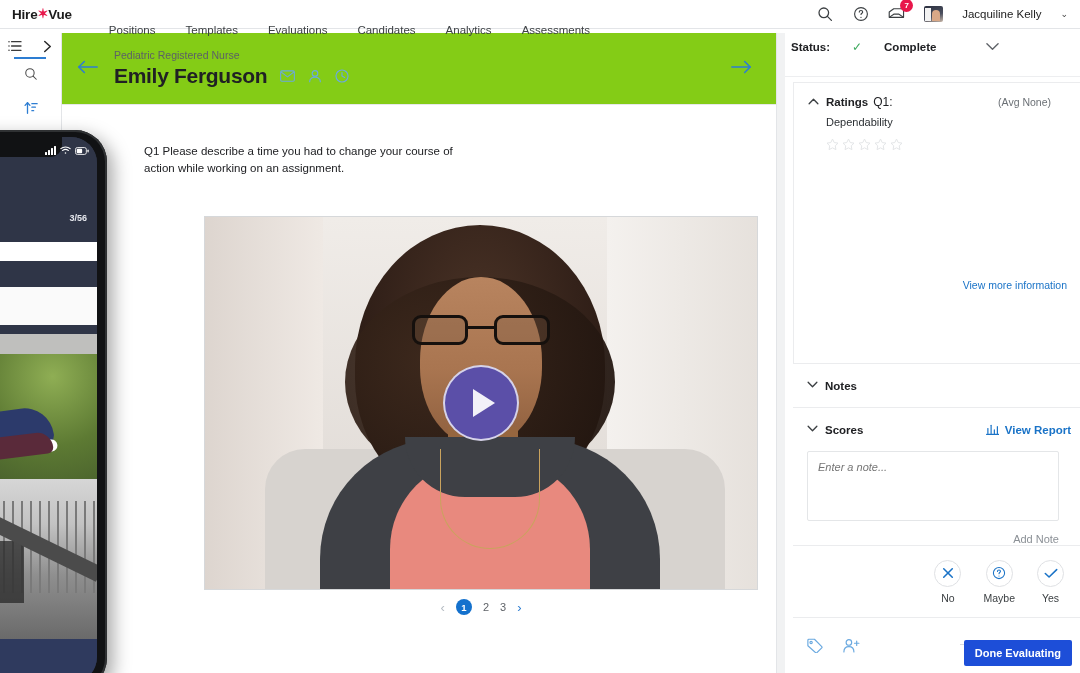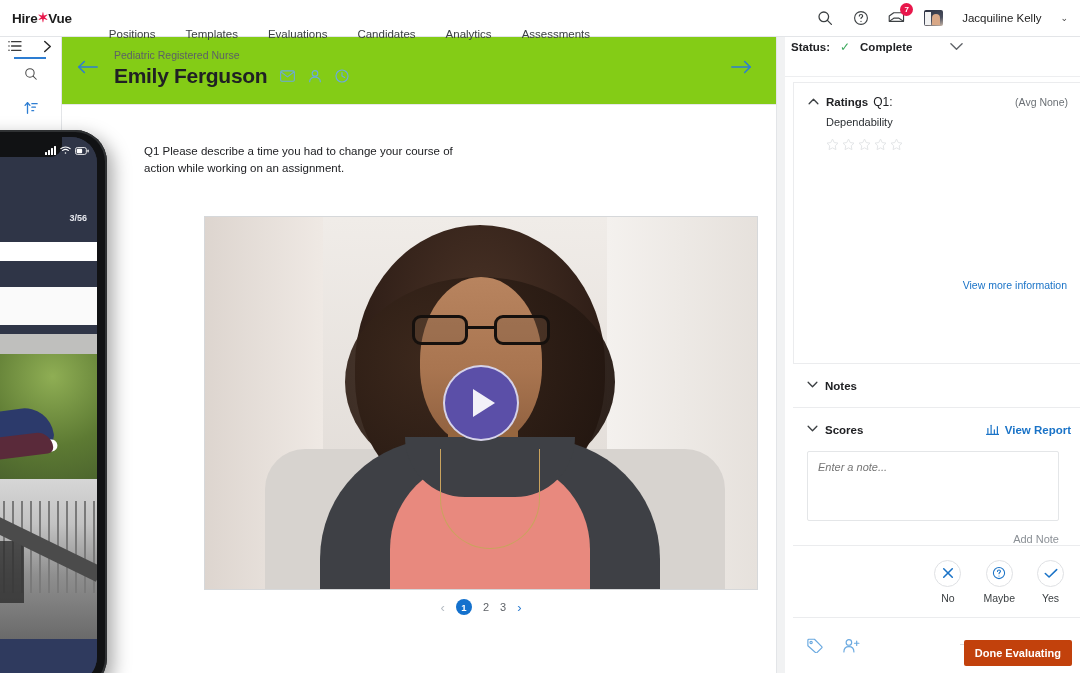--- a/index.html
+++ b/index.html
@@ -6,21 +6,21 @@
   html, body {
     width: 1080px; height: 673px;
     font-family: "Liberation Sans", sans-serif;
     background: #ffffff;
     overflow: hidden;
   }
   #app { position: relative; width: 1080px; height: 673px; background:#fff; }
 
   
   .topnav {
-    position:absolute; left:0; top:0; width:1080px; height:37px;
+    position:absolute; left:0; top:0; width:1080px; height:29px;
     background:#fff; border-bottom:1px solid #e3e5e8;
     display:flex; align-items:center; z-index:30;justify-content:space-between;
   }
   .brand { margin-left:12px; font-size:13.5px; font-weight:700; color:#1c1c1c; letter-spacing:-0.2px; display:flex; align-items:center; }
   .brand .star { color:#e8174b; font-size:13px; margin:0 0px; position:relative; top:-1px;}
   .navlinks { display:flex; align-items:center; margin-left:22px; gap:0;margin-top:32px; }
   .navlink { font-size:11.5px; color:#3c4043; padding:0 15px; cursor:pointer; white-space:nowrap; }
   .nav-right { margin-left:auto; display:flex; align-items:center; gap:18px; padding-right:12px; }
   .nav-icon { width:18px; height:18px; display:flex; align-items:center; justify-content:center; cursor:pointer; color:#3c4043; position:relative; }
   .badge {
@@ -166,30 +166,30 @@
   .pg.arrow.on { color:#2d7dd2; }
 
   
   .rightpanel {
     position:absolute; left:785px; top:33px; width:295px; height:640px;
     background:#fff; display:flex; flex-direction:column;
   }
   .gapcol { position:absolute; left:777px; top:33px; width:8px; height:640px; background:#f1f2f3; }
   .status-row {
     height:44px; display:flex; align-items:center; padding:0 12px 16px 6px;
-    border-bottom:1px solid #edeef0; gap:10px; flex:0 0 auto;
+    border-bottom:1px solid #edeef0; gap:22px; flex:0 0 auto;
   }
   .status-label { font-size:11.5px; font-weight:700; color:#202124; }
   .status-check { color:#3faa5f; font-size:12px; }
   .status-val { font-size:11.5px; font-weight:700; color:#202124; }
   .status-caret { margin-left:28px; color:#5f6368; cursor:pointer; display:flex; }
 
   .ratings-card {
     margin:5px 0 0 8px; border:1px solid #ebecee; border-right:none; border-bottom:none;
-    flex:0 0 auto; height:281px; padding:12px 12px 0 14px; position:relative;
+    flex:0 0 auto; height:281px; padding:12px 29px 0 14px; position:relative;
   }
   .rcard-head { display:flex; align-items:baseline; }
   .chev { color:#3c4043; margin-right:7px; font-size:9px; position:relative; top:-1px;}
   .ratings-title { font-size:11.5px; font-weight:700; color:#202124; }
   .ratings-q { font-size:12px; color:#202124; margin-left:5px; }
   .avg { margin-left:auto; font-size:10.5px; color:#6b7075; }
   .comp-name { font-size:11px; color:#2b2f33; margin:7px 0 5px 18px; }
   .comp-desc { font-size:10.5px; color:#6b7075; line-height:1.5; margin-left:18px; width:218px; }
   .stars { margin:9px 0 0 18px; display:flex; gap:3px; }
   .viewmore { position:absolute; right:13px; top:196px; font-size:10.5px; color:#1a73c7; cursor:pointer; }
@@ -219,21 +219,21 @@
     display:flex; align-items:center; justify-content:center; color:#1a73c7; background:#fff;
   }
   .vlabel { font-size:10.5px; color:#3c4043; }
 
   .footer {
     margin-left:8px; border-top:1px solid #ebecee; flex:1 1 auto;
     display:flex; align-items:center; padding:0 8px 0 14px; gap:20px; position:relative;
   }
   .ficon { color:#6aa9e0; cursor:pointer; display:flex; }
   .done-btn {
-    position:absolute; right:8px; bottom:7px; background:#c2410c; color:#fff;
+    position:absolute; right:8px; bottom:7px; background:#1d4ed8; color:#fff;
     font-size:11px; font-weight:700; padding:7px 11px; border:none; border-radius:2px; cursor:pointer;
     font-family:"Liberation Sans", sans-serif;
   }
   .done-underline { position:absolute; right:8px; bottom:28px; width:112px; height:1px; background:#d9dbde; }
 </style>
 </head>
 <body>
 
 <div id="app">
 

